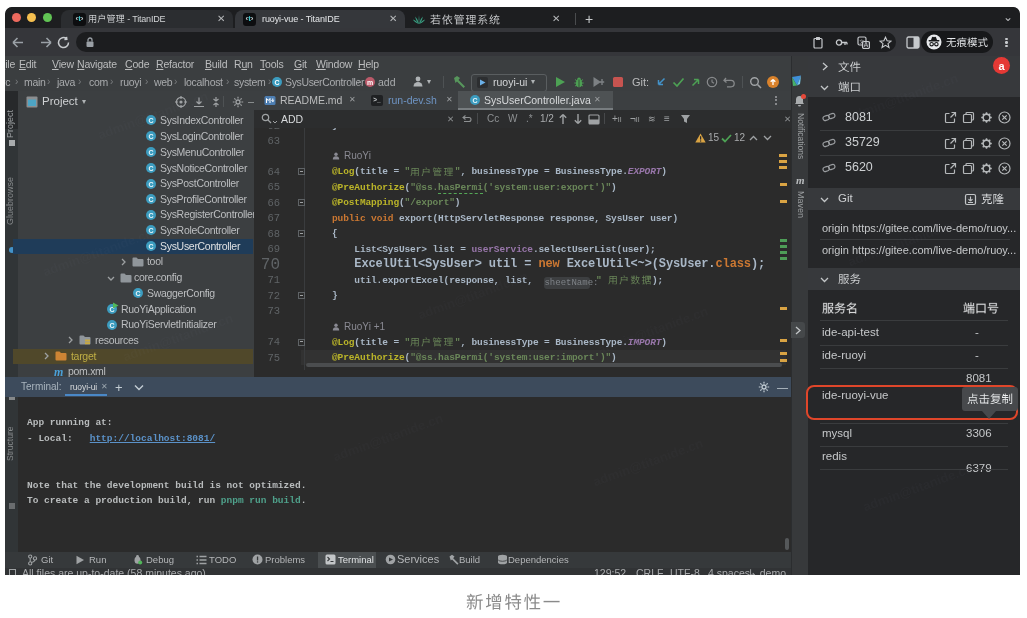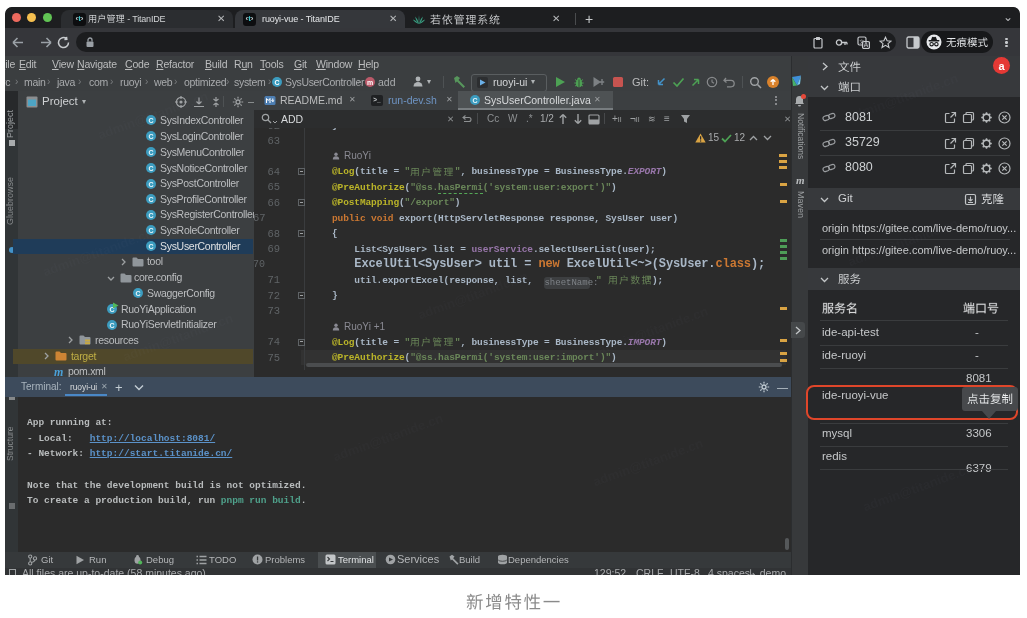--- a/index.html
+++ b/index.html
@@ -160,21 +160,21 @@
 <div class="a " style="left:289.0px;top:49.8px;height:14.5px;line-height:14.5px;font-size:10.5px;color:#bbbcbd;white-space:pre;letter-spacing:-0.2px"><u>G</u>it</div>
 <div class="a " style="left:311.0px;top:49.8px;height:14.5px;line-height:14.5px;font-size:10.5px;color:#bbbcbd;white-space:pre;letter-spacing:-0.2px"><u>W</u>indow</div>
 <div class="a " style="left:353.0px;top:49.8px;height:14.5px;line-height:14.5px;font-size:10.5px;color:#bbbcbd;white-space:pre;letter-spacing:-0.2px"><u>H</u>elp</div>
 <div class="a " style="left:0.0px;top:65.0px;width:786px;height:19px;background:#3b3e40;border-bottom:1px solid #2f3234"></div>
 <div class="a " style="left:-8.0px;top:67.8px;height:14.5px;line-height:14.5px;font-size:10.5px;color:#a9abad;white-space:pre;letter-spacing:-0.3px">src</div>
 <div class="a " style="left:19.0px;top:67.8px;height:14.5px;line-height:14.5px;font-size:10.5px;color:#a9abad;white-space:pre;letter-spacing:-0.3px">main</div>
 <div class="a " style="left:52.0px;top:67.8px;height:14.5px;line-height:14.5px;font-size:10.5px;color:#a9abad;white-space:pre;letter-spacing:-0.3px">java</div>
 <div class="a " style="left:84.0px;top:67.8px;height:14.5px;line-height:14.5px;font-size:10.5px;color:#a9abad;white-space:pre;letter-spacing:-0.3px">com</div>
 <div class="a " style="left:115.0px;top:67.8px;height:14.5px;line-height:14.5px;font-size:10.5px;color:#a9abad;white-space:pre;letter-spacing:-0.3px">ruoyi</div>
 <div class="a " style="left:149.0px;top:67.8px;height:14.5px;line-height:14.5px;font-size:10.5px;color:#a9abad;white-space:pre;letter-spacing:-0.3px">web</div>
-<div class="a " style="left:179.0px;top:67.8px;height:14.5px;line-height:14.5px;font-size:10.5px;color:#a9abad;white-space:pre;letter-spacing:-0.3px">optimized</div>
+<div class="a " style="left:179.0px;top:67.8px;height:14.5px;line-height:14.5px;font-size:10.5px;color:#a9abad;white-space:pre;letter-spacing:-0.3px">localhost</div>
 <div class="a " style="left:229.0px;top:67.8px;height:14.5px;line-height:14.5px;font-size:10.5px;color:#a9abad;white-space:pre;letter-spacing:-0.3px">system</div>
 <div class="a " style="left:10.0px;top:68.0px;height:14px;line-height:14px;font-size:10px;color:#7a7d7f;white-space:pre;">›</div>
 <div class="a " style="left:42.0px;top:68.0px;height:14px;line-height:14px;font-size:10px;color:#7a7d7f;white-space:pre;">›</div>
 <div class="a " style="left:73.0px;top:68.0px;height:14px;line-height:14px;font-size:10px;color:#7a7d7f;white-space:pre;">›</div>
 <div class="a " style="left:105.0px;top:68.0px;height:14px;line-height:14px;font-size:10px;color:#7a7d7f;white-space:pre;">›</div>
 <div class="a " style="left:140.0px;top:68.0px;height:14px;line-height:14px;font-size:10px;color:#7a7d7f;white-space:pre;">›</div>
 <div class="a " style="left:169.0px;top:68.0px;height:14px;line-height:14px;font-size:10px;color:#7a7d7f;white-space:pre;">›</div>
 <div class="a " style="left:221.0px;top:68.0px;height:14px;line-height:14px;font-size:10px;color:#7a7d7f;white-space:pre;">›</div>
 <div class="a " style="left:263.0px;top:68.0px;height:14px;line-height:14px;font-size:10px;color:#7a7d7f;white-space:pre;">›</div>
 <div class="a " style="left:352.0px;top:68.0px;height:14px;line-height:14px;font-size:10px;color:#7a7d7f;white-space:pre;">›</div>
@@ -404,24 +404,24 @@
     </svg>
 <div class="a " style="left:779.0px;top:105.8px;height:12.5px;line-height:12.5px;font-size:8.5px;color:#8e9193;white-space:pre;">✕</div>
 <div class="a" style="left:249px;top:121px;width:537px;height:249px;background:#2b2b2b;overflow:hidden">
 <div class="a " style="left:47.0px;top:222.0px;width:485px;height:15px;background:#323232"></div>
 <div class="a " style="left:50.0px;top:-7.0px;width:1px;height:249px;background:#3a3c3e"></div>
 <div class="a mono" style="left:-1.0px;top:-9.5px;width:27px;height:14px;line-height:14px;font-size:10.5px;color:#5f6366;text-align:right">62</div>
 <div class="a mono" style="left:-1.0px;top:5.5px;width:27px;height:14px;line-height:14px;font-size:10.5px;color:#5f6366;text-align:right">63</div>
 <div class="a mono" style="left:-1.0px;top:36.5px;width:27px;height:14px;line-height:14px;font-size:10.5px;color:#5f6366;text-align:right">64</div>
 <div class="a mono" style="left:-1.0px;top:52.0px;width:27px;height:14px;line-height:14px;font-size:10.5px;color:#5f6366;text-align:right">65</div>
 <div class="a mono" style="left:-1.0px;top:67.5px;width:27px;height:14px;line-height:14px;font-size:10.5px;color:#5f6366;text-align:right">66</div>
-<div class="a mono" style="left:-1.0px;top:83.0px;width:27px;height:14px;line-height:14px;font-size:10.5px;color:#5f6366;">67</div>
+<div class="a mono" style="left:-1.0px;top:83.0px;width:27px;height:14px;line-height:14px;font-size:10.5px;color:#5f6366;text-align:right">67</div>
 <div class="a mono" style="left:-1.0px;top:98.5px;width:27px;height:14px;line-height:14px;font-size:10.5px;color:#5f6366;text-align:right">68</div>
 <div class="a mono" style="left:-1.0px;top:114.0px;width:27px;height:14px;line-height:14px;font-size:10.5px;color:#5f6366;text-align:right">69</div>
-<div class="a mono" style="left:-1.0px;top:129.5px;width:27px;height:14px;line-height:14px;font-size:10px;color:#5f6366;text-align:left">70</div>
+<div class="a mono" style="left:-1.0px;top:129.5px;width:27px;height:14px;line-height:14px;font-size:16px;color:#5f6366;text-align:right">70</div>
 <div class="a mono" style="left:-1.0px;top:145.0px;width:27px;height:14px;line-height:14px;font-size:10.5px;color:#5f6366;text-align:right">71</div>
 <div class="a mono" style="left:-1.0px;top:160.5px;width:27px;height:14px;line-height:14px;font-size:10.5px;color:#5f6366;text-align:right">72</div>
 <div class="a mono" style="left:-1.0px;top:176.0px;width:27px;height:14px;line-height:14px;font-size:10.5px;color:#5f6366;text-align:right">73</div>
 <div class="a mono" style="left:-1.0px;top:207.0px;width:27px;height:14px;line-height:14px;font-size:10.5px;color:#5f6366;text-align:right">74</div>
 <div class="a mono" style="left:-1.0px;top:222.5px;width:27px;height:14px;line-height:14px;font-size:10.5px;color:#5f6366;text-align:right">75</div>
 <div class="a " style="left:44.0px;top:40.0px;width:7px;height:7px;border:1px solid #5f6366;background:#2b2b2b;box-sizing:border-box"></div>
 <div class="a " style="left:46.0px;top:42.5px;width:3px;height:1px;background:#9fa2a4"></div>
 <div class="a " style="left:44.0px;top:71.0px;width:7px;height:7px;border:1px solid #5f6366;background:#2b2b2b;box-sizing:border-box"></div>
 <div class="a " style="left:46.0px;top:73.5px;width:3px;height:1px;background:#9fa2a4"></div>
 <div class="a " style="left:44.0px;top:102.0px;width:7px;height:7px;border:1px solid #5f6366;background:#2b2b2b;box-sizing:border-box"></div>
@@ -519,21 +519,20 @@
       <path d="M1 1.5 L5 5.5 L9 1.5" stroke="#c3cdd4" stroke-width="1.4" fill="none"></path>
     </svg>
 <svg class="a" style="left:753px;top:374px" width="12" height="12" viewBox="0 0 12 12">
       <circle cx="6" cy="6" r="2" fill="none" stroke="#c3cdd4" stroke-width="1.3"></circle>
       <path d="M6 0.8 V2.6 M6 9.4 V11.2 M0.8 6 H2.6 M9.4 6 H11.2 M2.3 2.3 L3.6 3.6 M8.4 8.4 L9.7 9.7 M9.7 2.3 L8.4 3.6 M3.6 8.4 L2.3 9.7" stroke="#c3cdd4" stroke-width="1.2"></path>
     </svg>
 <div class="a " style="left:772.0px;top:372.5px;height:15px;line-height:15px;font-size:11px;color:#c3cdd4;white-space:pre;">—</div>
 <div class="a " style="left:13.0px;top:390.0px;width:773px;height:155px;background:#2b2b2b"></div>
 <div class="a mono" style="left:22px;top:407.5px;height:15px;line-height:15px;font-size:9.5px;font-weight:bold;white-space:pre"><span style="color:#b9bcbd">App running at:</span></div>
 <div class="a mono" style="left:22px;top:423.5px;height:15px;line-height:15px;font-size:9.5px;font-weight:bold;white-space:pre"><span style="color:#b9bcbd">- Local:   </span><span style="color:#5b92c9;text-decoration:underline">http://localhost:8081/</span></div>
-<div class="a mono" style="left:22px;top:439.0px;height:15px;line-height:15px;font-size:9.5px;font-weight:bold;white-space:pre"><span style="color:#b9bcbd">- Network: </span><span style="color:#5b92c9;text-decoration:underline">http://start.titanide.cn/</span></div>
 <div class="a mono" style="left:22px;top:470.5px;height:15px;line-height:15px;font-size:9.5px;font-weight:bold;white-space:pre"><span style="color:#b9bcbd">Note that the development build is not optimized.</span></div>
 <div class="a mono" style="left:22px;top:486.0px;height:15px;line-height:15px;font-size:9.5px;font-weight:bold;white-space:pre"><span style="color:#b9bcbd">To create a production build, run </span><span style="color:#4fa18b">pnpm run build</span><span style="color:#b9bcbd">.</span></div>
 <div class="a " style="left:780.0px;top:531.0px;width:4px;height:12px;background:#55585a;border-radius:2px"></div>
 <div class="a wm" style="left:585px;top:448px">admin@titanide.cn</div>
 <div class="a wm" style="left:325px;top:423px">admin@titanide.cn</div>
 <div class="a " style="left:0.0px;top:545.0px;width:786px;height:16px;background:#36393b"></div>
 <div class="a " style="left:313.0px;top:545.0px;width:58px;height:16px;background:#4a4e50"></div>
 <svg class="a" style="left:22px;top:547px" width="11" height="12" viewBox="0 0 11 12">
       <circle cx="3.2" cy="2.6" r="1.6" stroke="#9fa2a4" stroke-width="1.1" fill="none"></circle>
       <circle cx="3.2" cy="9.4" r="1.6" stroke="#9fa2a4" stroke-width="1.1" fill="none"></circle>
@@ -677,21 +676,21 @@
 <svg class="a" style="left:993px;top:129.5px" width="13" height="13" viewBox="0 0 13 13">
       <circle cx="6.5" cy="6.5" r="5.5" stroke="#b4b7b9" stroke-width="1.2" fill="none"></circle>
       <path d="M4.3 4.3 L8.7 8.7 M8.7 4.3 L4.3 8.7" stroke="#b4b7b9" stroke-width="1.2"></path>
     </svg>
 <svg class="a" style="left:817px;top:155.5px" width="14" height="10" viewBox="0 0 14 10">
       <g transform="rotate(-20 7 5)">
         <rect x="0.8" y="2.8" width="6.5" height="4.4" rx="2.2" stroke="#9a9da0" stroke-width="1.2" fill="none"></rect>
         <rect x="6.7" y="2.8" width="6.5" height="4.4" rx="2.2" stroke="#9a9da0" stroke-width="1.2" fill="none"></rect>
       </g>
     </svg>
-<div class="a " style="left:840.0px;top:152.2px;height:16.5px;line-height:16.5px;font-size:12.5px;color:#cdd0d2;white-space:pre;">8080</div>
+<div class="a " style="left:840.0px;top:152.2px;height:16.5px;line-height:16.5px;font-size:12.5px;color:#cdd0d2;white-space:pre;">5620</div>
 <svg class="a" style="left:939px;top:154.5px" width="13" height="13" viewBox="0 0 13 13">
       <path d="M5.5 2.5 H2.5 a1 1 0 0 0 -1 1 V10.5 a1 1 0 0 0 1 1 H9.5 a1 1 0 0 0 1 -1 V7.5" stroke="#b4b7b9" stroke-width="1.2" fill="none"></path>
       <path d="M7.5 1.5 H11.5 V5.5 M11.5 1.5 L6.5 6.5" stroke="#b4b7b9" stroke-width="1.2" fill="none"></path>
     </svg>
 <svg class="a" style="left:957px;top:154.5px" width="13" height="13" viewBox="0 0 13 13">
       <rect x="1.5" y="3.5" width="8" height="8" rx="1" stroke="#b4b7b9" stroke-width="1.2" fill="none"></rect>
       <path d="M4 3.5 V2.5 a1 1 0 0 1 1 -1 H10.5 a1 1 0 0 1 1 1 V8 a1 1 0 0 1 -1 1 H9.5" stroke="#b4b7b9" stroke-width="1.2" fill="none"></path>
     </svg>
 <svg class="a" style="left:975px;top:154.5px" width="13" height="13" viewBox="0 0 13 13">
       <circle cx="6.5" cy="6.5" r="3.4" stroke="#b4b7b9" stroke-width="1.6" fill="none"></circle>

